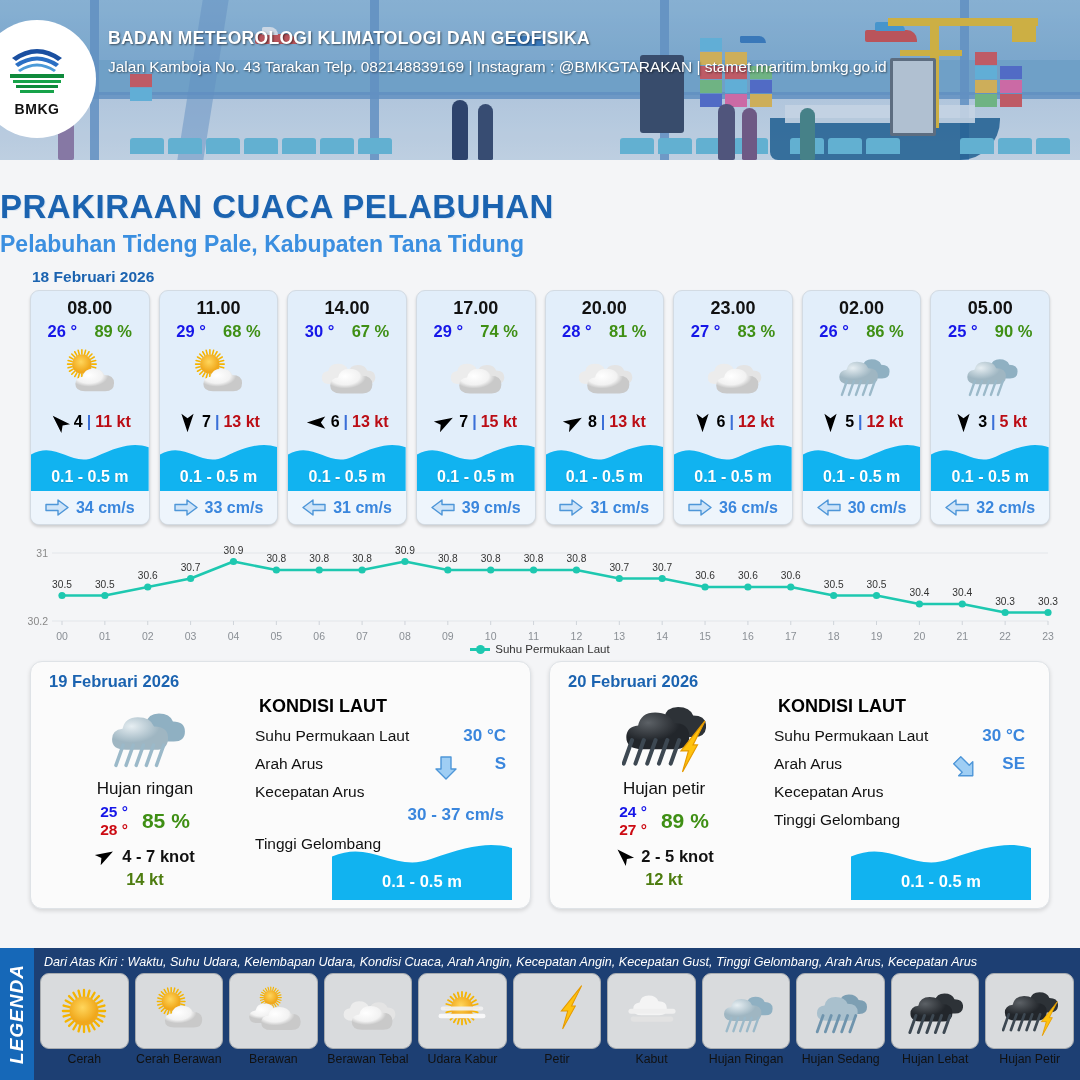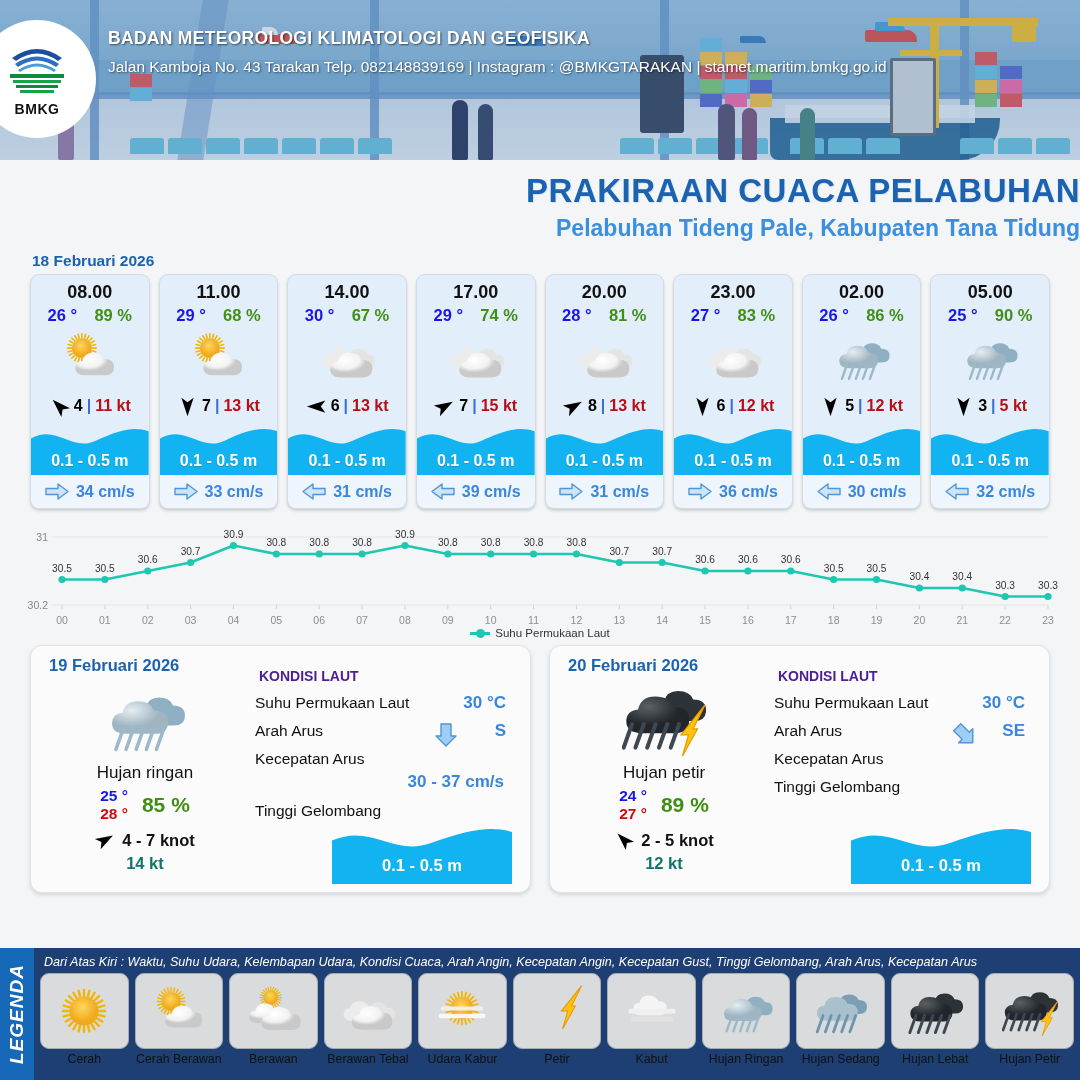--- a/index.html
+++ b/index.html
@@ -43,21 +43,21 @@
   .logo-mark { width:62px; height:58px; }
   .logo-text { font-size:14px; font-weight:bold; color:#111; letter-spacing:.5px; margin-top:1px;}
 
   .banner-text { position:absolute; left:108px; top:28px; z-index:6;
      text-shadow: 1px 1px 2px rgba(0,0,0,.55); color:#fff; }
   .bt1 { font-size:17.5px; font-weight:bold; letter-spacing:.3px; }
   .bt2 { font-size:30px; font-weight:bold; margin-top:5px; letter-spacing:0; }
   .bt3 { font-size:15.5px; margin-top:9px; font-weight:normal; }
 
   
-  .titles { text-align:right; padding-top:12px; }
+  .titles { text-align:left; padding-top:28px; }
   .t-main { font-size:33px; font-weight:bold; color:#1b63b0; letter-spacing:.5px;
      text-shadow:1px 1px 0 #d8e4f0; }
   .t-sub  { font-size:23px; font-weight:bold; color:#3b8fe0; margin-top:5px; }
   .t-valid{ font-size:15.5px; color:#111; margin-top:7px; }
   .t-valid span.k { font-weight:bold; }
   .t-valid .gap { display:inline-block; width:46px; }
 
   
   .date-label { font-size:15.5px; font-weight:bold; color:#1b63b0;
      margin:10px 0 4px 32px; }
@@ -117,24 +117,24 @@
   .p-tr { display:flex; align-items:center; justify-content:center; gap:14px;
      margin-top:4px; }
   .p-temps { text-align:left; }
   .p-tmin { font-size:15.5px; font-weight:bold; color:#1616e8; }
   .p-tmax { font-size:15.5px; font-weight:bold; color:#cc0a12; }
   .p-hum  { font-size:21px; font-weight:bold; color:#3f8f14; }
   .p-windrow { display:flex; align-items:center; justify-content:center; gap:7px;
      margin-top:7px;}
   .p-windrow .wa{ width:20px;height:20px;}
   .p-wind { font-size:16.5px; font-weight:bold; color:#111; }
-  .p-gust { font-size:16.5px; font-weight:bold; color:#0f766e; margin-top:4px; }
+  .p-gust { font-size:16.5px; font-weight:bold; color:#4d7c0f; margin-top:4px; }
 
   .p-right { flex:1; padding-left:10px; position:relative; }
-  .p-h { font-size:14px; font-weight:bold; color:#4c1d95; margin:12px 0 6px 4px;}
+  .p-h { font-size:18px; font-weight:bold; color:#000000; margin:24px 0 6px 4px;}
   .p-row { display:flex; align-items:center; margin-top:10px; position:relative; }
   .p-lbl { font-size:15.5px; color:#111; }
   .p-val { font-size:17px; font-weight:bold; color:#3a86dd; position:absolute;
      right:10px; }
   .p-cur-arrow2 { position:absolute; right:56px; top:0px; width:26px; height:26px;}
   .p-speed { font-size:17px; font-weight:bold; color:#3a86dd; text-align:right;
      margin-top:4px; padding-right:12px;}
   .p-wavebox { position:absolute; right:4px; bottom:-4px; width:180px; height:62px; }
   .p-wavebox svg { width:100%; height:100%; display:block; }
   .p-wavebox span { position:absolute; left:0; right:0; bottom:9px; text-align:center;

